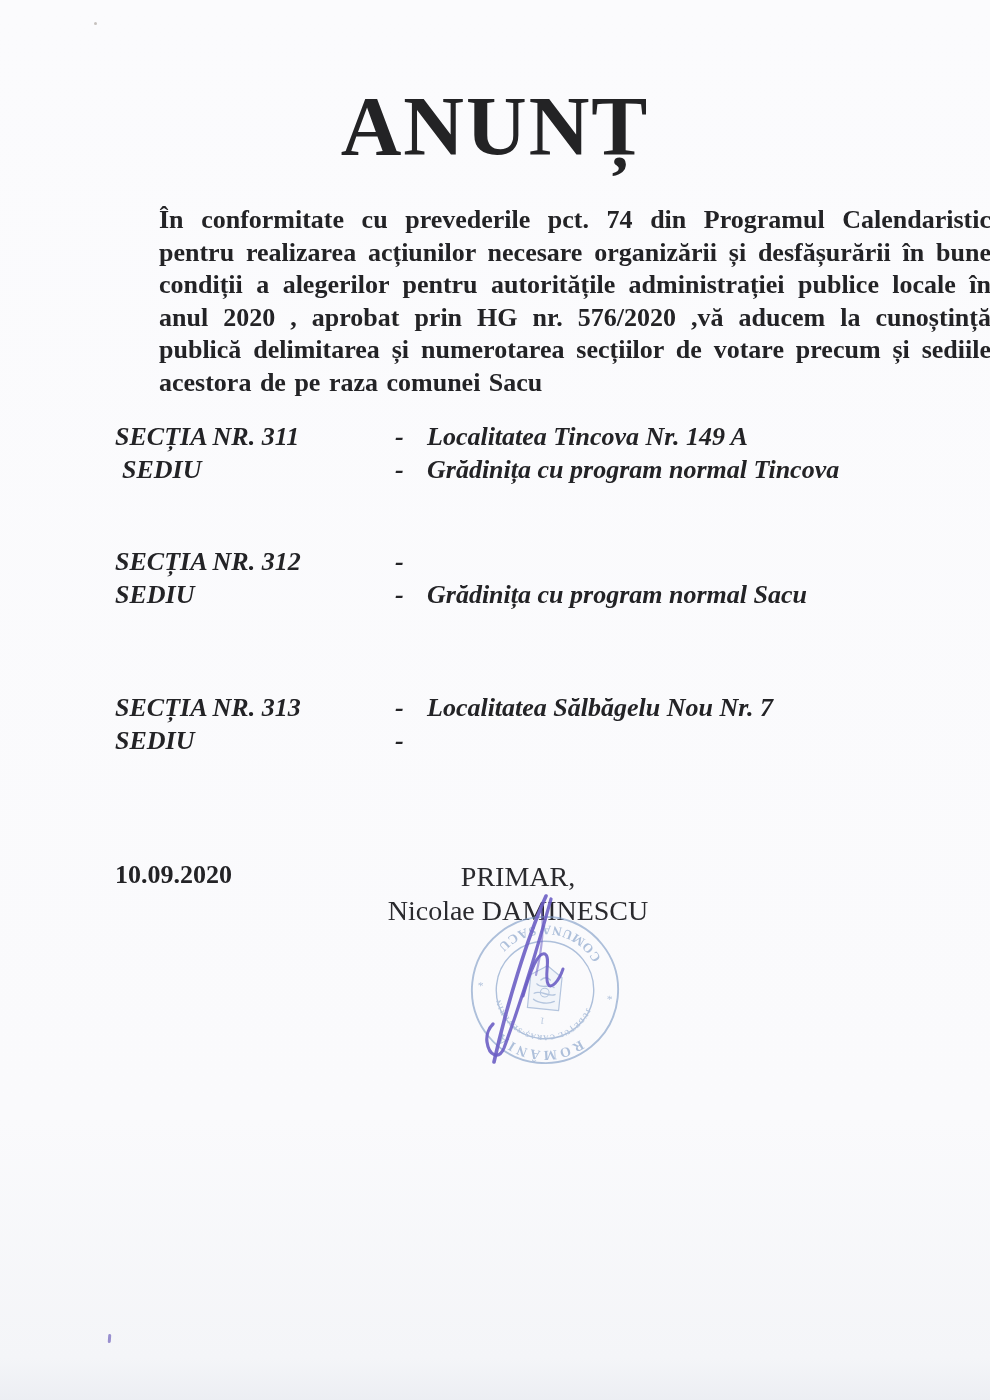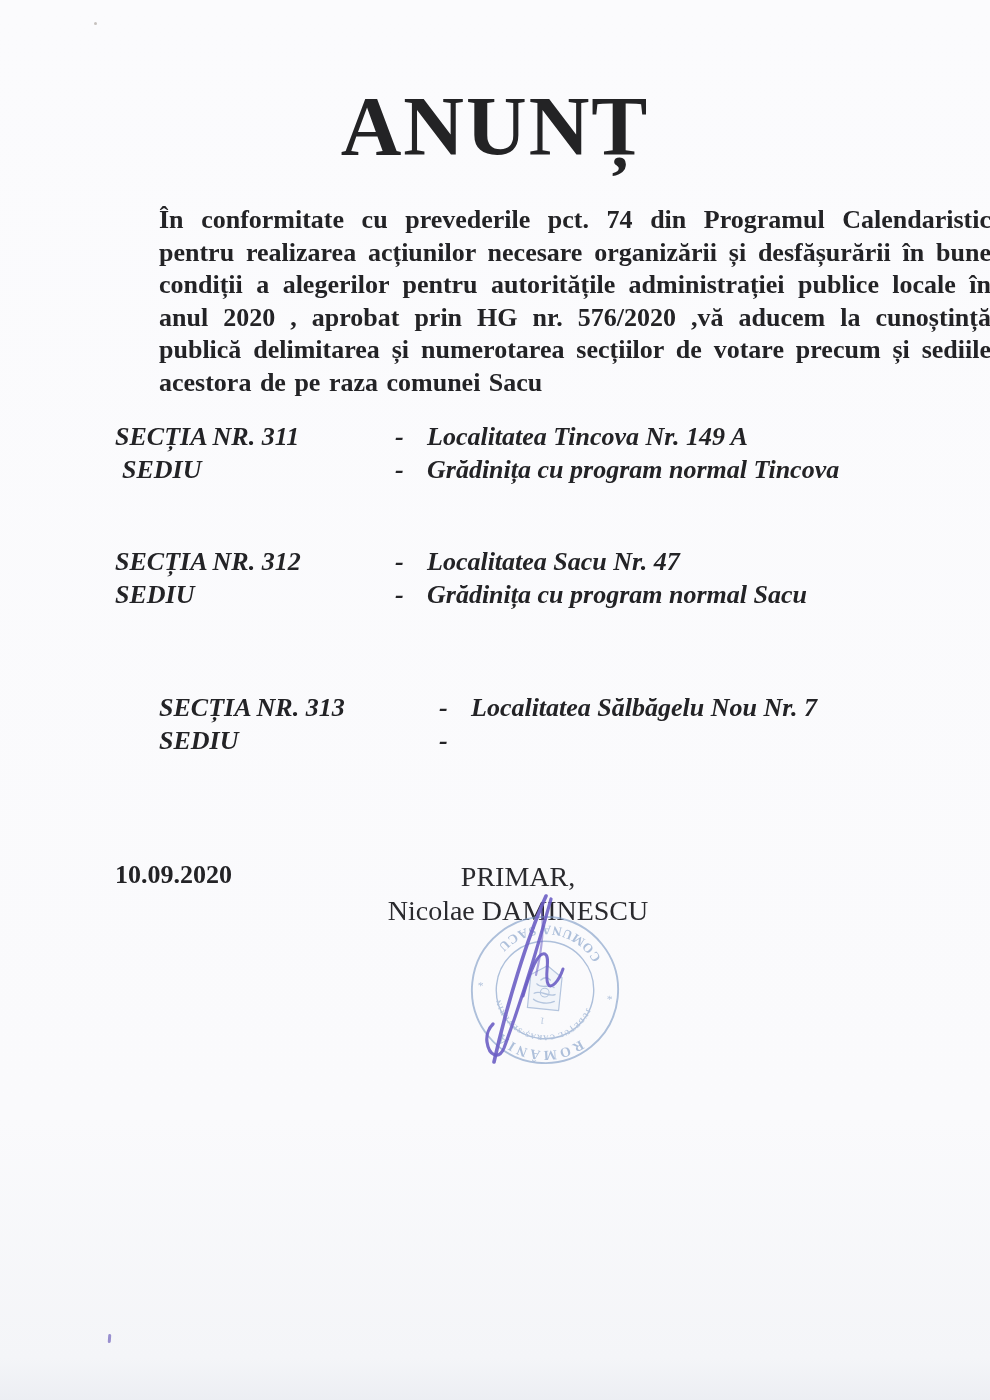--- a/index.html
+++ b/index.html
@@ -52,21 +52,21 @@
     line-height: 33px;
     color: #232326;
     font-style: italic;
   }
   .section .label { white-space: nowrap; }
   .section .label.indent { padding-left: 7px; }
   .section .value { display: flex; }
   .section .dash { width: 32px; flex: 0 0 32px; }
   .sec-1 { top: 420px; }
   .sec-2 { top: 545px; }
-  .sec-3 { top: 691px; margin-left: 44px; }
+  .sec-3 { top: 691px; }
   .footer-date {
     position: absolute;
     top: 860px;
     left: 115px;
     font-size: 26px;
     font-weight: 700;
     color: #232326;
   }
   .footer-sign {
     position: absolute;
@@ -136,21 +136,20 @@
     <div class="value">
       <span class="dash">-</span>
       <span>Grădinița cu program normal Tincova</span>
     </div>
   </div>
 
   <div class="section sec-2">
     <div class="label">SECȚIA NR. 312</div>
     <div class="value">
       <span class="dash">-</span>
-      <span>Localitatea Sacu Nr. 47</span>
     </div>
     <div class="label">SEDIU</div>
     <div class="value">
       <span class="dash">-</span>
       <span>Grădinița cu program normal Sacu</span>
     </div>
   </div>
 
   <div class="section sec-3">
     <div class="label">SECȚIA NR. 313</div>

